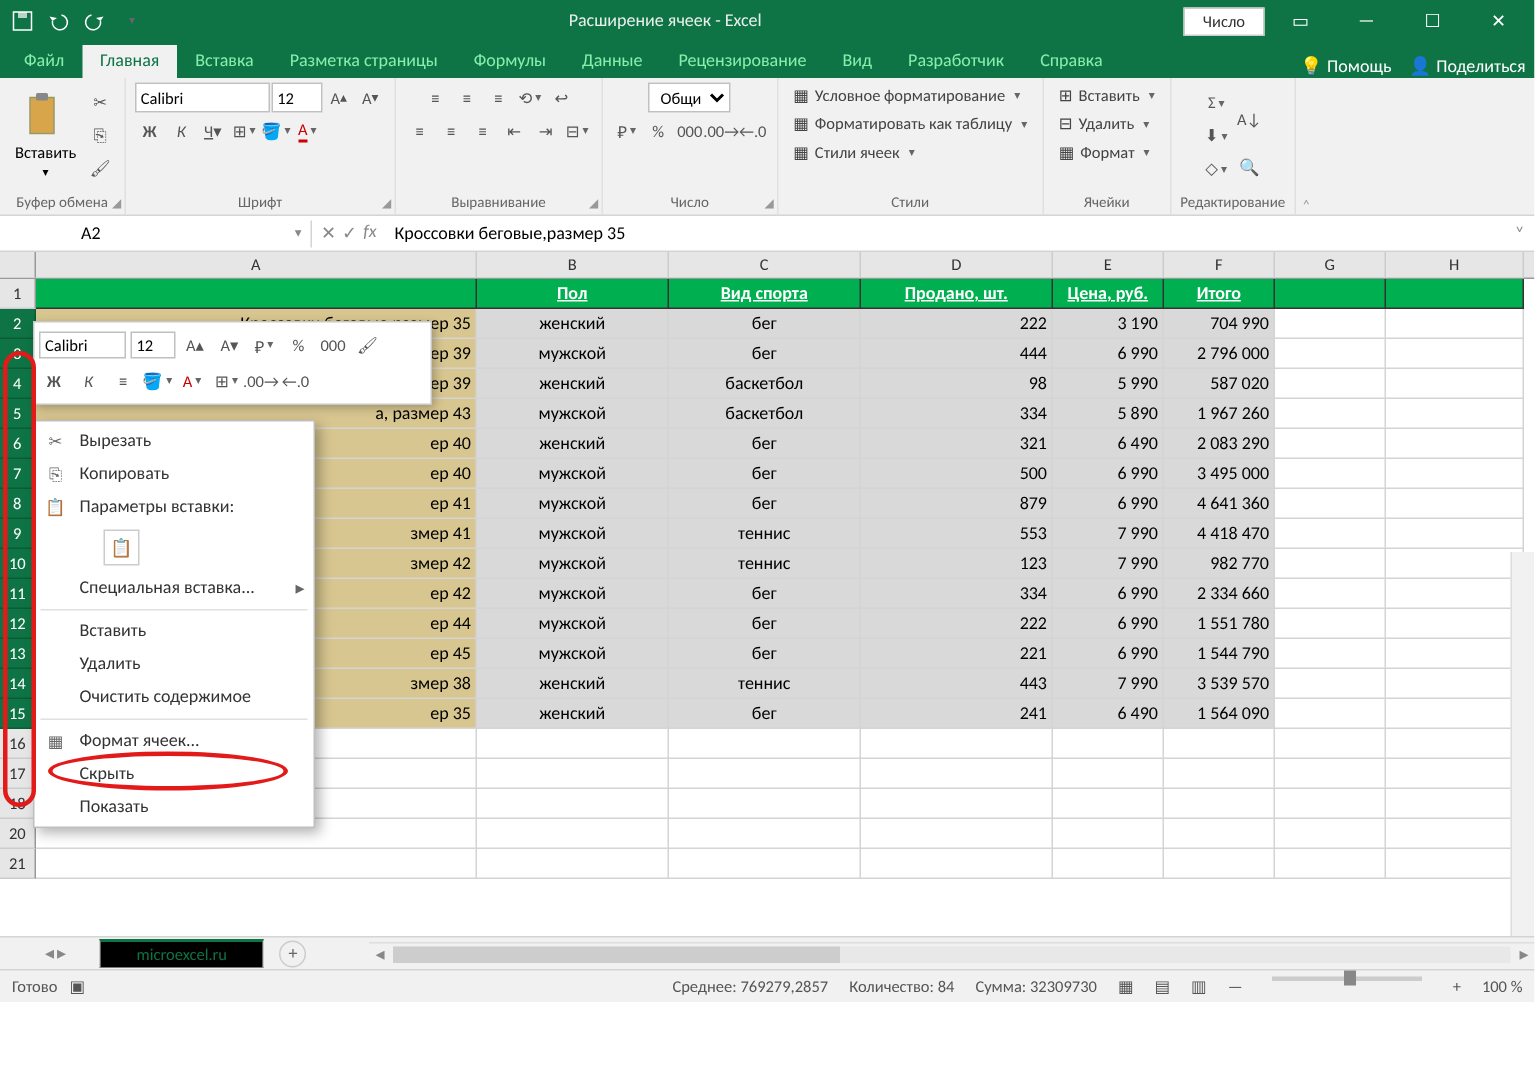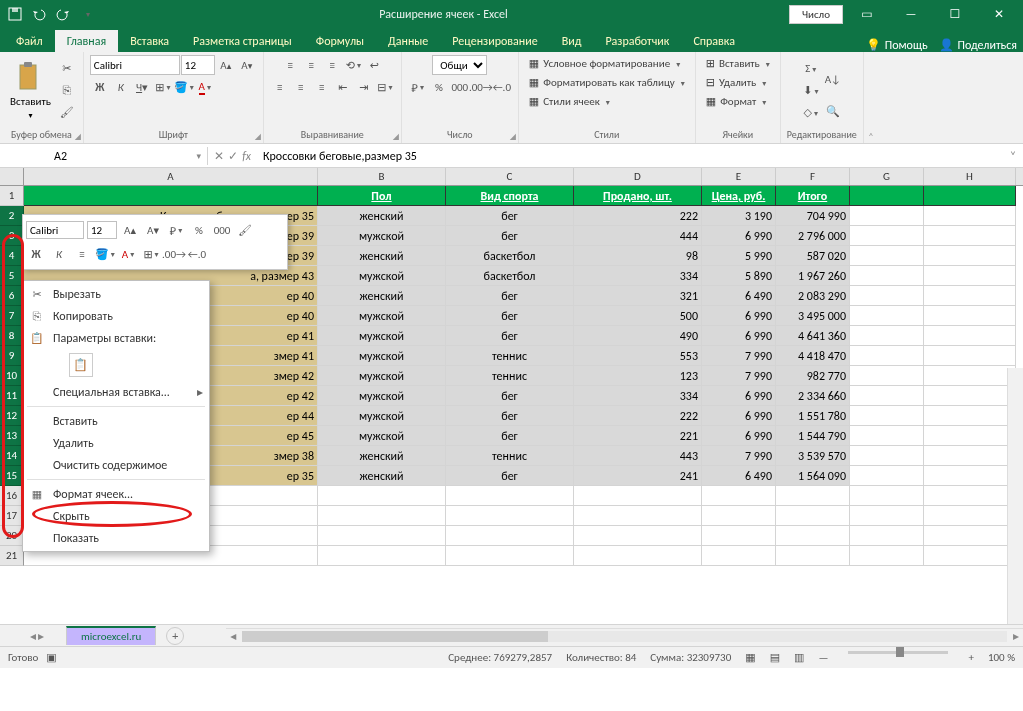--- a/index.html
+++ b/index.html
@@ -9,21 +9,21 @@
 .titlebar { height: 28px; background: #0e7445; color: #fff; display: flex; align-items: center; padding: 0 4px; }
 .qat { display: flex; gap: 2px; align-items: center; }
 .qat-btn { width: 22px; height: 22px; display: flex; align-items: center; justify-content: center; cursor: pointer; }
 .title-text { flex: 1; text-align: center; font-size: 12px; color: #e8f0ec; }
 .title-right { display: flex; align-items: center; gap: 4px; }
 .login-btn { background: #fff; color: #333; padding: 2px 12px; font-size: 11px; border: 1px solid #ccc; cursor: pointer; }
 .win-btn { width: 40px; height: 28px; display: flex; align-items: center; justify-content: center; cursor: pointer; color: #fff; }
 
 
 .tabs { height: 24px; background: #0e7445; display: flex; align-items: flex-end; padding-left: 4px; }
-.tab { padding: 4px 12px; font-size: 12px; color: #fef9c3; cursor: pointer; }
+.tab { padding: 4px 12px; font-size: 12px; color: #86efac; cursor: pointer; }
 .tab.active { background: #f1f1f1; color: #0e7445; }
 .tab-right { margin-left: auto; display: flex; align-items: center; color: #fff; padding-right: 6px; gap: 12px;}
 .tab-right span { font-size: 12px; cursor: pointer; display:flex; align-items:center; gap:3px;}
 
 
 .ribbon { height: 92px; background: #f1f1f1; border-bottom: 1px solid #d4d4d4; display: flex; }
 .ribbon-group { border-right: 1px solid #e0e0e0; padding: 3px 6px 0 6px; display: flex; flex-direction: column; align-items: center; justify-content: space-between; }
 .ribbon-group-label { font-size: 10px; color: #666; padding: 2px 0; }
 .rg-body { flex: 1; display: flex; align-items: center; gap: 2px; }
 .big-btn { display: flex; flex-direction: column; align-items: center; gap: 2px; padding: 2px 4px; cursor: pointer; font-size: 11px; }
@@ -53,21 +53,21 @@
 .data-a { background:#d8c690; text-align:right; color:#000;}
 .data-bc { background:#d9d9d9; text-align:center; color:#000;}
 .data-num { background:#d9d9d9; text-align:right; color:#000;}
 
 
 .cA{width:294px;} .cB{width:128px;} .cC{width:128px;} .cD{width:128px;} .cE{width:74px;} .cF{width:74px;} .cG{width:74px;} .cH{width:92px;}
 
 
 .sheet-tabs { height:22px; background:#f1f1f1; border-top:1px solid #d4d4d4; display:flex; align-items:center; padding-left:30px; gap:2px;}
 .sheet-nav { display:flex; gap:2px; margin-right:20px; color:#888;}
-.sheet-tab { padding:2px 14px; background:#c4b5fd; border:1px solid #ccc; border-bottom:none; font-size:11px; cursor:pointer; color:#0e7445; border-top:2px solid #0e7445;}
+.sheet-tab { padding:2px 24px; background:#000000; border:1px solid #ccc; border-bottom:none; font-size:11px; cursor:pointer; color:#0e7445; border-top:2px solid #0e7445;}
 .add-sheet { width:18px; height:18px; border:1px solid #ccc; border-radius:50%; text-align:center; line-height:16px; margin-left:8px; cursor:pointer; color:#666;}
 
 
 .status-bar { height:22px; background:#f1f1f1; border-top:1px solid #d4d4d4; display:flex; align-items:center; padding:0 8px; font-size:11px; color:#555;}
 .status-bar .sb-stat{ margin-left:auto; display:flex; gap:14px; }
 .zoom-slider { width:100px; height:3px; background:#ccc; position:relative; margin:0 6px;}
 .zoom-slider::after{content:''; position:absolute; width:8px; height:10px; background:#888; top:-4px; left:48px;}
 
 
 .vscroll { position:absolute; right:0; top:200px; width:16px; bottom:0; background:#f1f1f1; border-left:1px solid #ddd;}
@@ -372,21 +372,21 @@
         <div class="cell cE data-num">6 990</div>
         <div class="cell cF data-num">3 495 000</div>
         <div class="cell cG"></div>
         <div class="cell cH"></div>
       </div>
       <div class="row">
         <div class="row-h sel">8</div>
         <div class="cell cA data-a">ер 41</div>
         <div class="cell cB data-bc">мужской</div>
         <div class="cell cC data-bc">бег</div>
-        <div class="cell cD data-num">490</div>
+        <div class="cell cD data-num">879</div>
         <div class="cell cE data-num">6 990</div>
         <div class="cell cF data-num">4 641 360</div>
         <div class="cell cG"></div>
         <div class="cell cH"></div>
       </div>
       <div class="row">
         <div class="row-h sel">9</div>
         <div class="cell cA data-a">змер 41</div>
         <div class="cell cB data-bc">мужской</div>
         <div class="cell cC data-bc">теннис</div>
@@ -468,20 +468,31 @@
         <div class="cell cB"></div>
         <div class="cell cC"></div>
         <div class="cell cD"></div>
         <div class="cell cE"></div>
         <div class="cell cF"></div>
         <div class="cell cG"></div>
         <div class="cell cH"></div>
       </div>
       <div class="row">
         <div class="row-h">17</div>
+        <div class="cell cA"></div>
+        <div class="cell cB"></div>
+        <div class="cell cC"></div>
+        <div class="cell cD"></div>
+        <div class="cell cE"></div>
+        <div class="cell cF"></div>
+        <div class="cell cG"></div>
+        <div class="cell cH"></div>
+      </div>
+      <div class="row">
+        <div class="row-h">18</div>
         <div class="cell cA"></div>
         <div class="cell cB"></div>
         <div class="cell cC"></div>
         <div class="cell cD"></div>
         <div class="cell cE"></div>
         <div class="cell cF"></div>
         <div class="cell cG"></div>
         <div class="cell cH"></div>
       </div>
       <div class="row">

